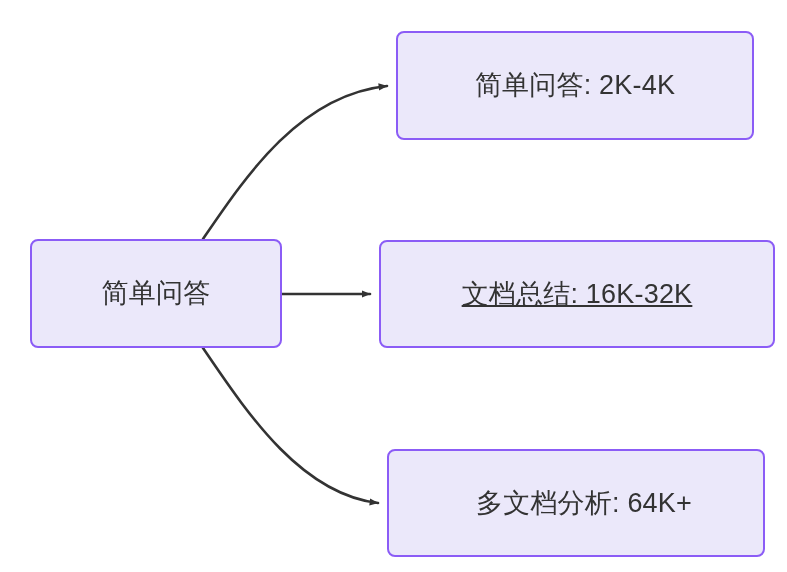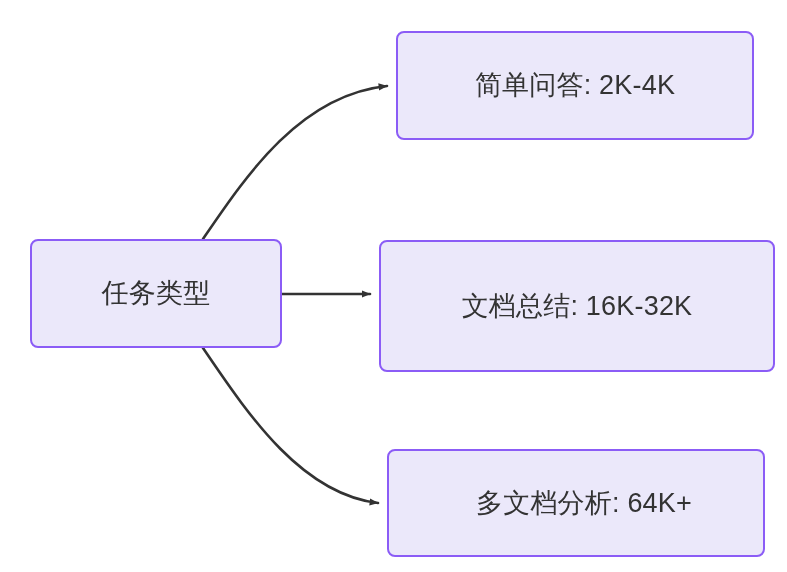--- a/index.html
+++ b/index.html
@@ -52,21 +52,22 @@
   #node-simple-qa {
     left: 396px;
     top: 31px;
     width: 358px;
     height: 109px;
   }
   #node-doc-summary {
     left: 379px;
     top: 240px;
     width: 396px;
-    height: 132px;
+    height: 108px;
+    text-decoration: underline;
   }
   #node-multi-doc {
     left: 387px;
     top: 449px;
     width: 378px;
     height: 108px;
     padding-left: 16px;
   }
 </style>
 </head>
@@ -82,21 +83,21 @@
     </defs>
 
     <path d="M 203,239 C 246,176 300,95 387,86" fill="none" stroke="#333333" stroke-width="2.6" stroke-linecap="round" marker-end="url(#arrowhead)"></path>
 
     <path d="M 282,294 L 370,294" fill="none" stroke="#333333" stroke-width="2.6" stroke-linecap="round" marker-end="url(#arrowhead)"></path>
 
     <path d="M 203,348 C 246,411 300,494 378,503" fill="none" stroke="#333333" stroke-width="2.6" stroke-linecap="round" marker-end="url(#arrowhead)"></path>
   </svg>
 
   <div class="node" id="node-source">
-    <span class="node-label">任务类型</span>
+    <span class="node-label">简单问答</span>
   </div>
 
   <div class="node" id="node-simple-qa">
     <span class="node-label">简单问答: 2K-4K</span>
   </div>
 
   <div class="node" id="node-doc-summary">
     <span class="node-label">文档总结: 16K-32K</span>
   </div>
 

